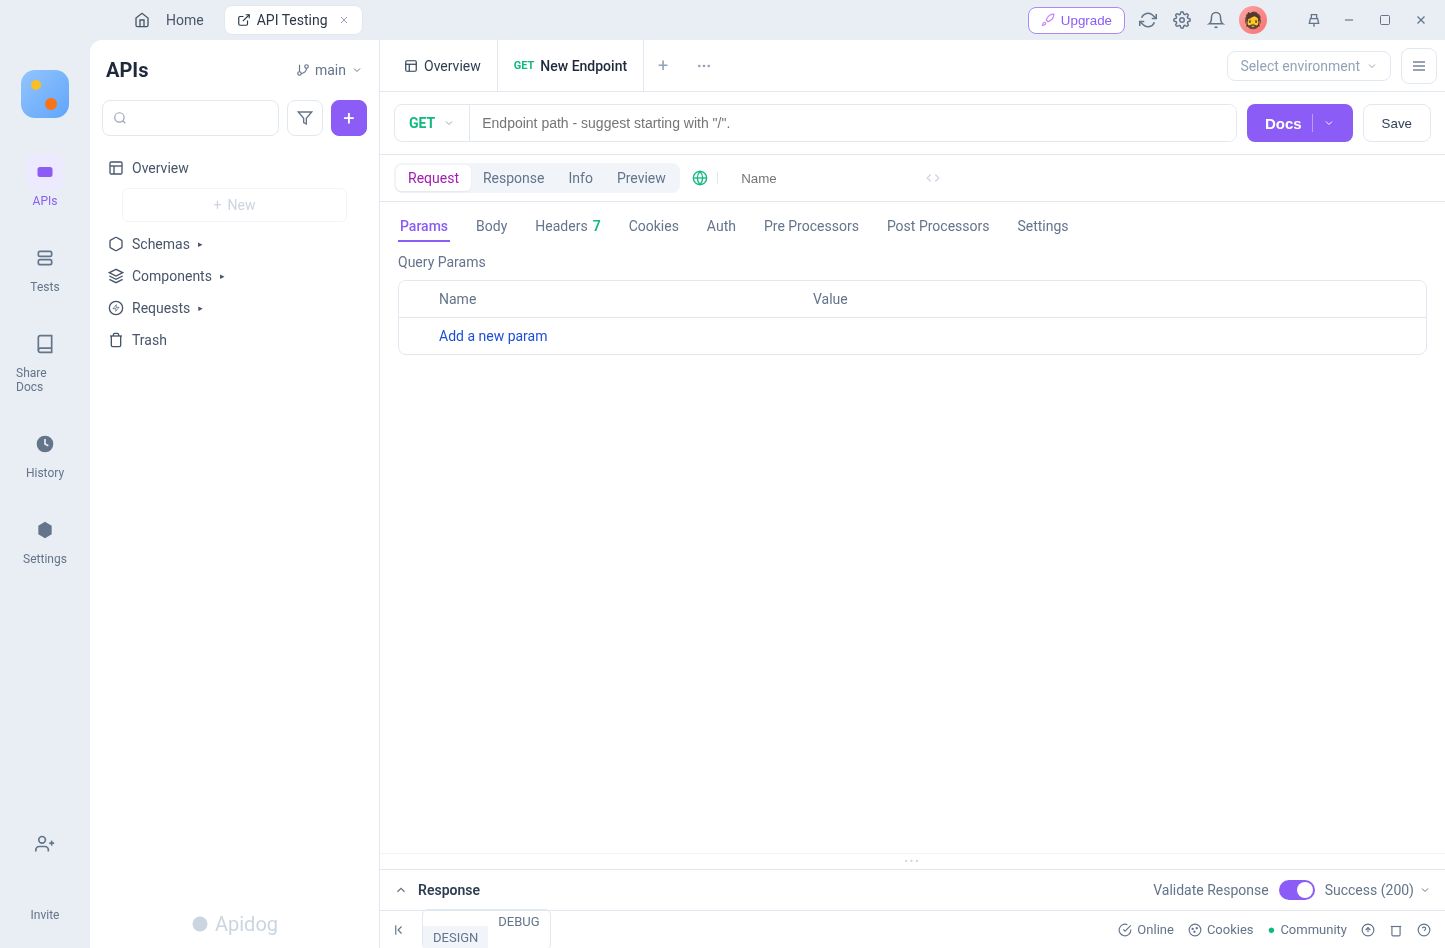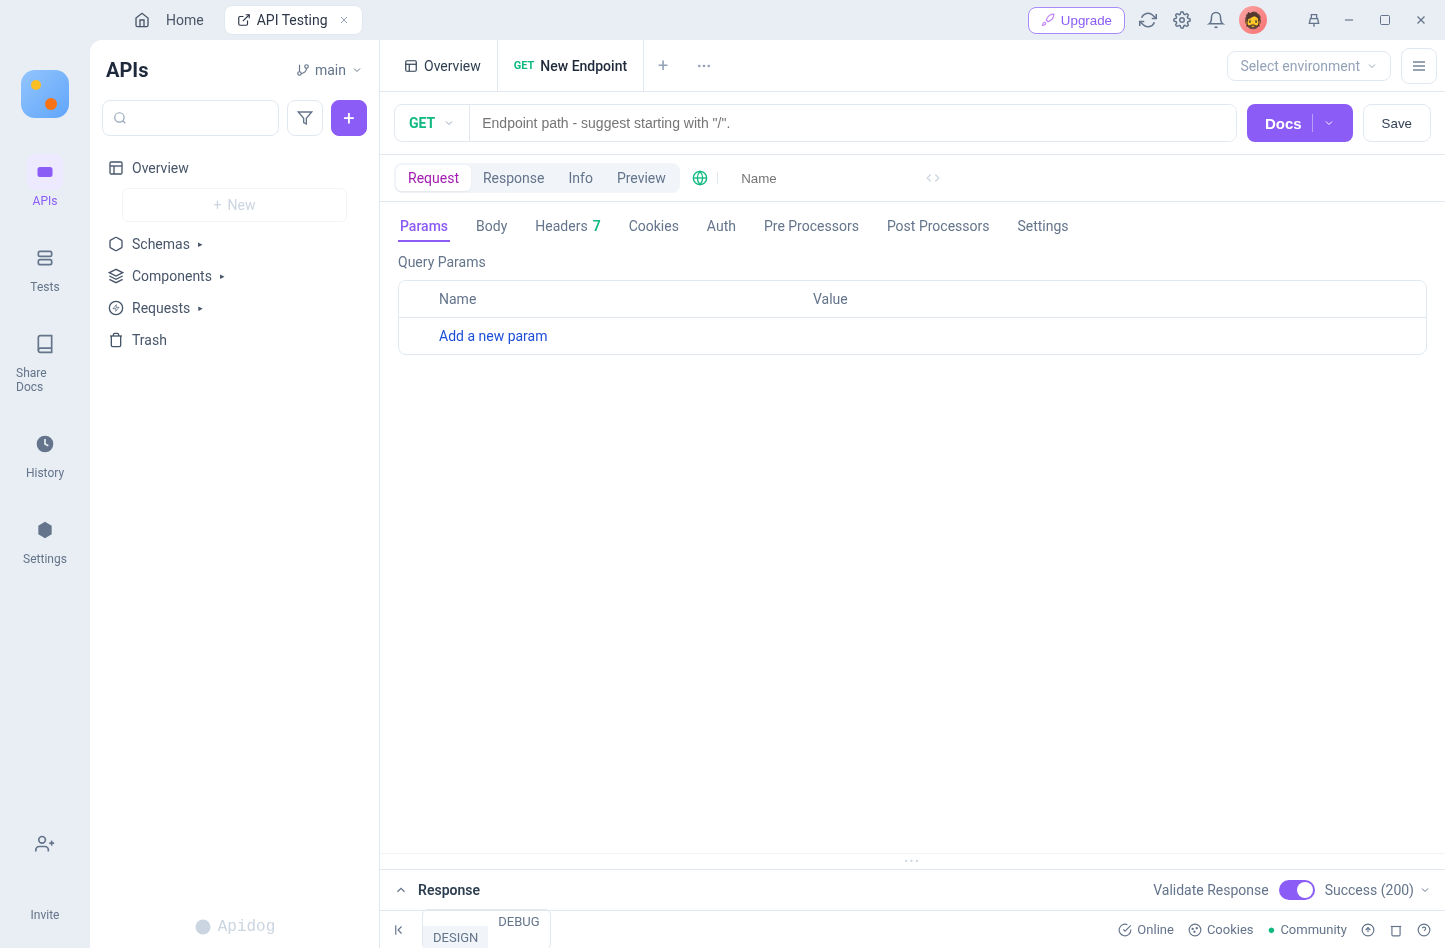--- a/index.html
+++ b/index.html
@@ -118,21 +118,21 @@
   display: flex; align-items: center; gap: 8px; padding: 8px 6px;
   color: #475569; cursor: pointer; border-radius: 6px;
 }
 .tree-new {
   display: flex; align-items: center; justify-content: center; gap: 6px;
   padding: 8px; margin: 4px 20px 6px 20px; color: #cbd5e1;
   border: 1px solid #f1f5f9; border-radius: 6px;
 }
 .sidebar-footer {
   padding: 12px; display: flex; justify-content: center; color: #cbd5e1;
-  align-items: center; gap: 6px; font-size: 16px; font-family: Liberation Mono, monospace;
+  align-items: center; gap: 6px; font-size: 20px;
 }
 
 
 .main {
   flex: 1; background: #fff; border-radius: 0;
   display: flex; flex-direction: column; overflow: hidden;
 }
 .main-tabs {
   display: flex; align-items: center; border-bottom: 1px solid #e2e8f0;
   height: 52px; padding: 0 8px;

